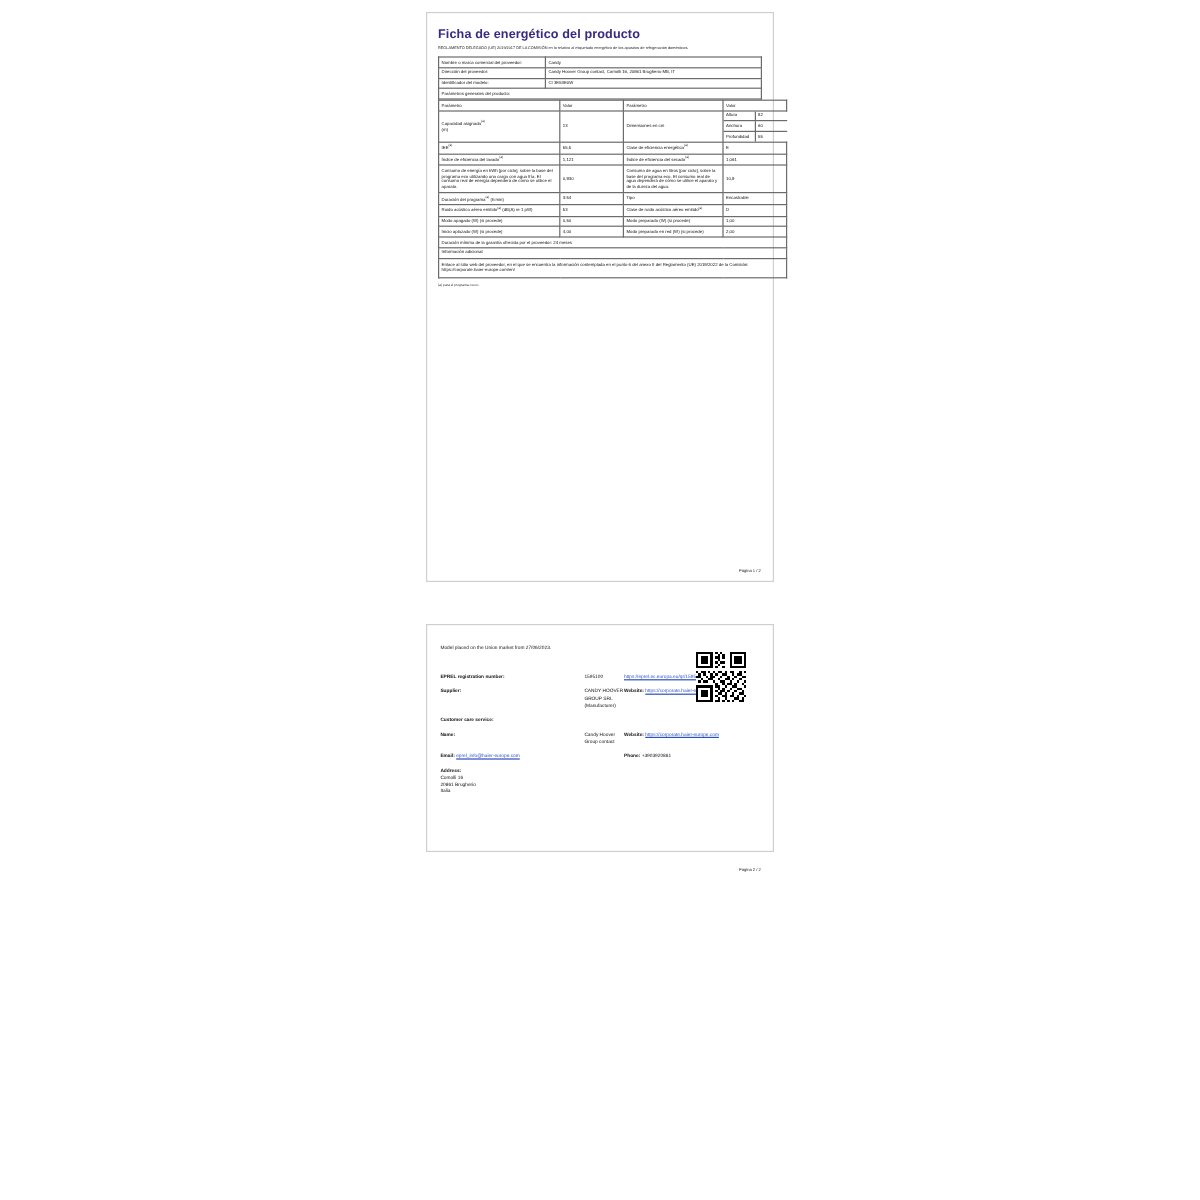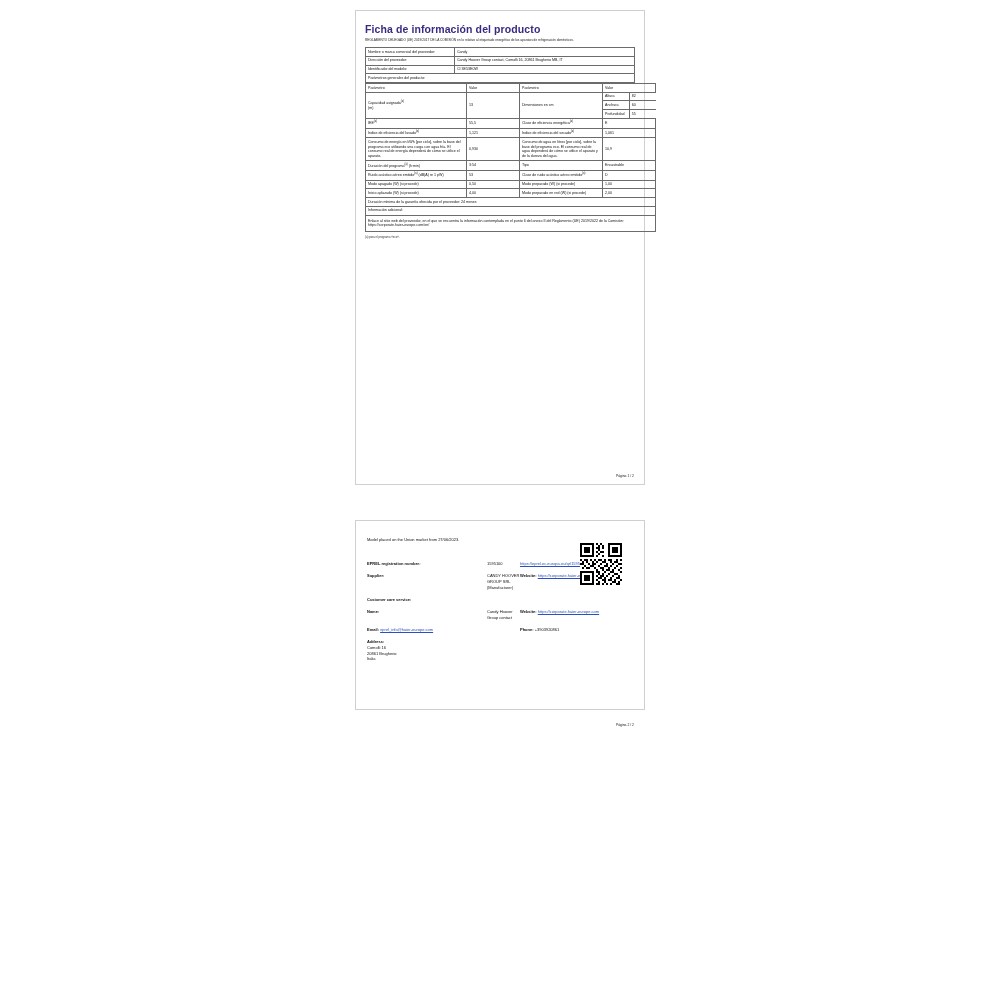--- a/index.html
+++ b/index.html
@@ -94,21 +94,21 @@
     height: 42px;
   }
   .qr svg { display: block; }
   .addr { margin: 6px 0 0 2px; font-size: 4px; line-height: 1.45; }
 </style>
 </head>
 <body>
 
 <div class="page" id="page1">
   <div class="inner">
-    <div class="doc-title">Ficha de información del producto</div>
+    <div class="doc-title">Ficha de energético del producto</div>
     <div class="doc-subtitle">REGLAMENTO DELEGADO (UE) 2019/2017 DE LA COMISIÓN en lo relativo al etiquetado energético de los aparatos de refrigeración domésticos.</div>
 
     <table class="t">
       <tbody>
           <tr>
         <td class="b" style="width:84px">Nombre o marca comercial del proveedor:</td>
         <td>Candy</td>
       </tr>
       <tr>
         <td class="b">Dirección del proveedor:</td>

